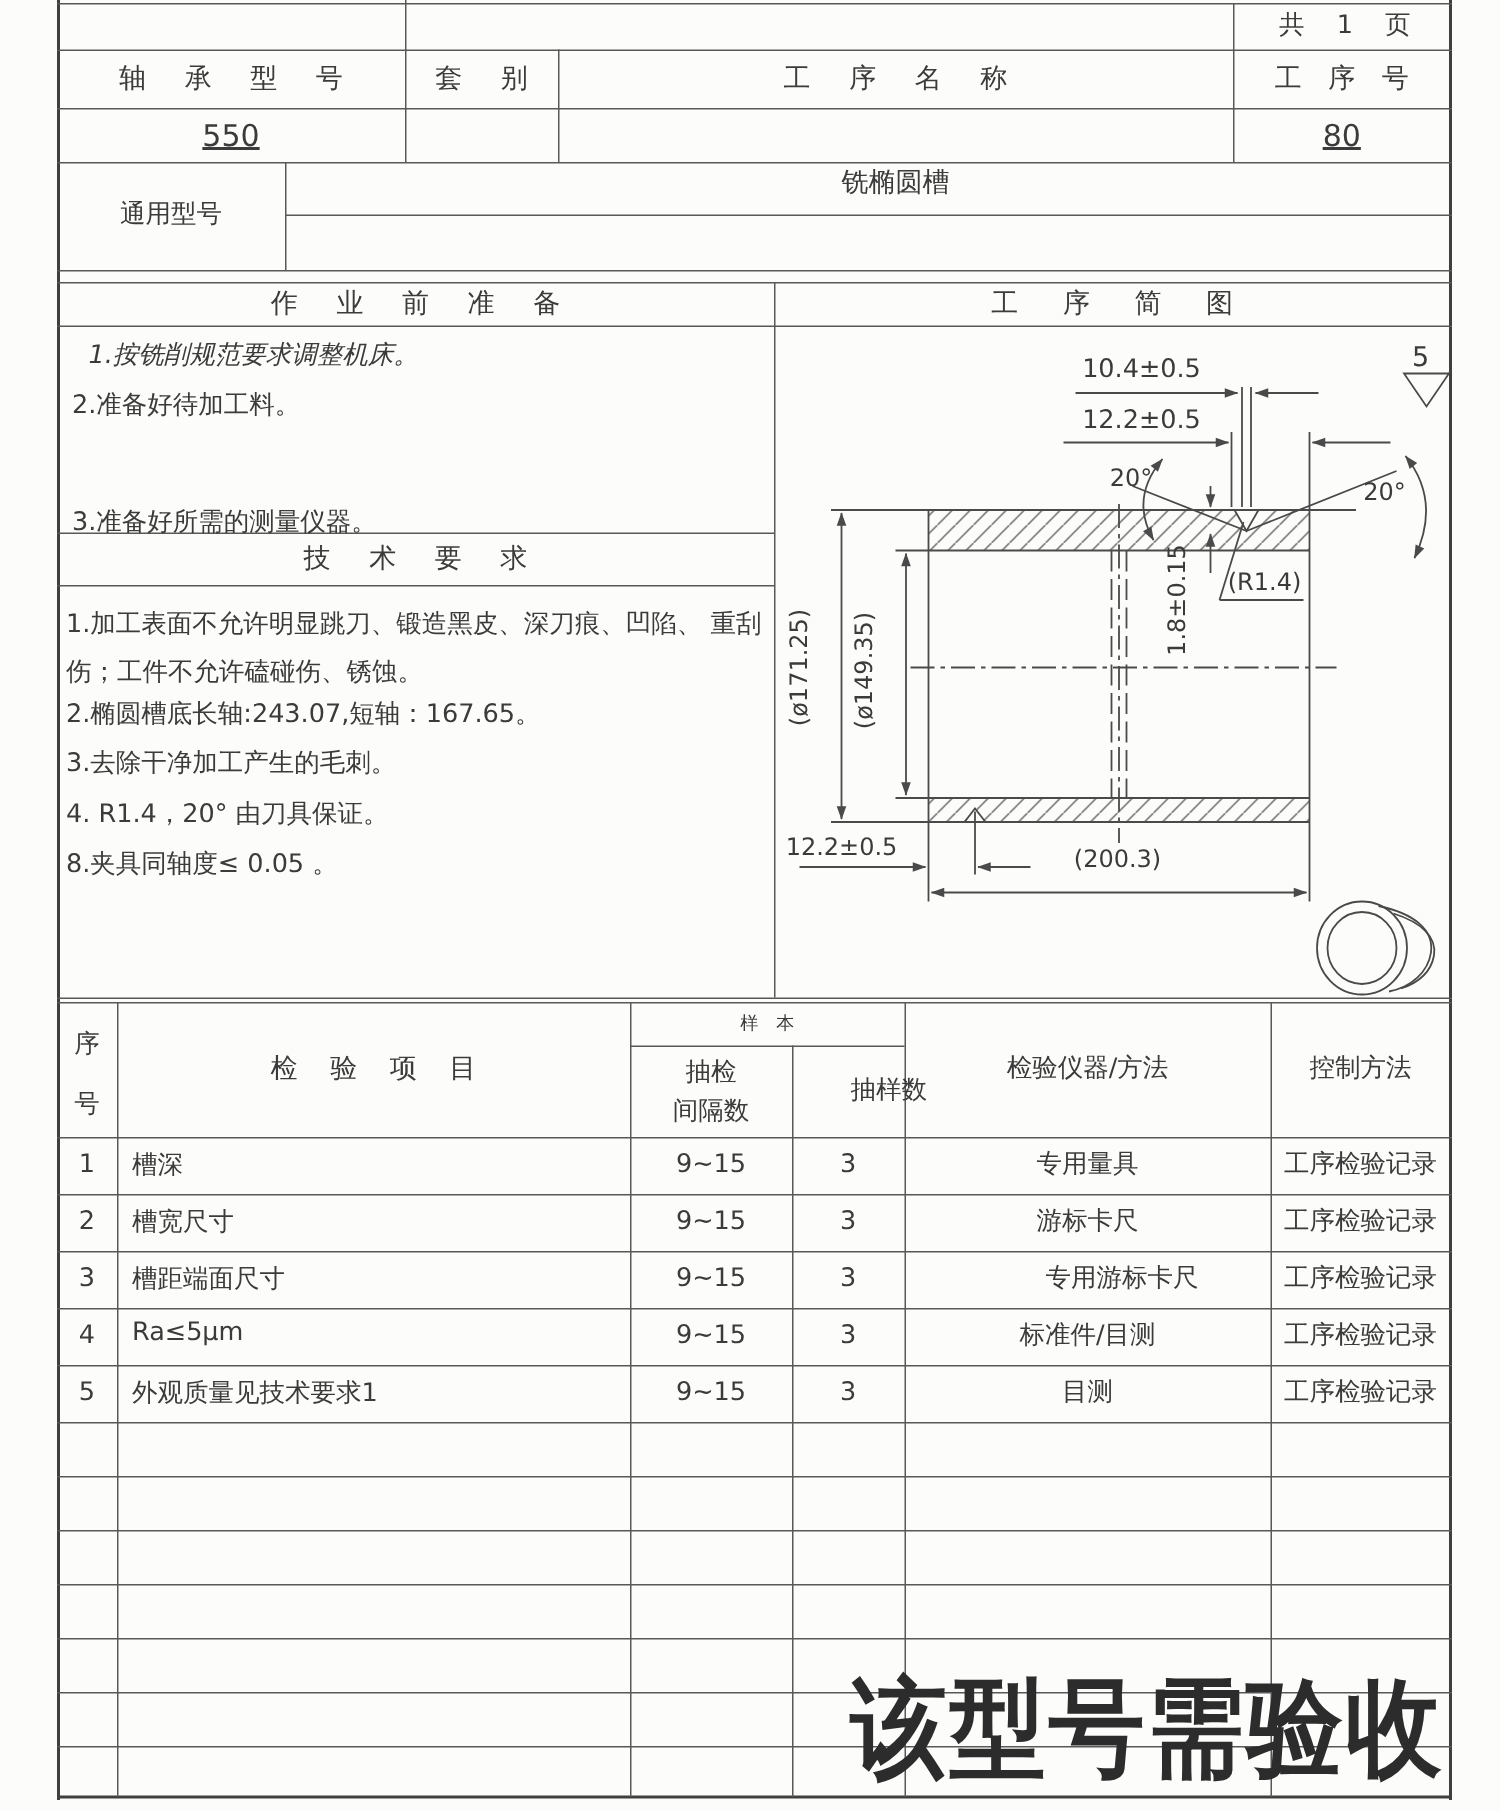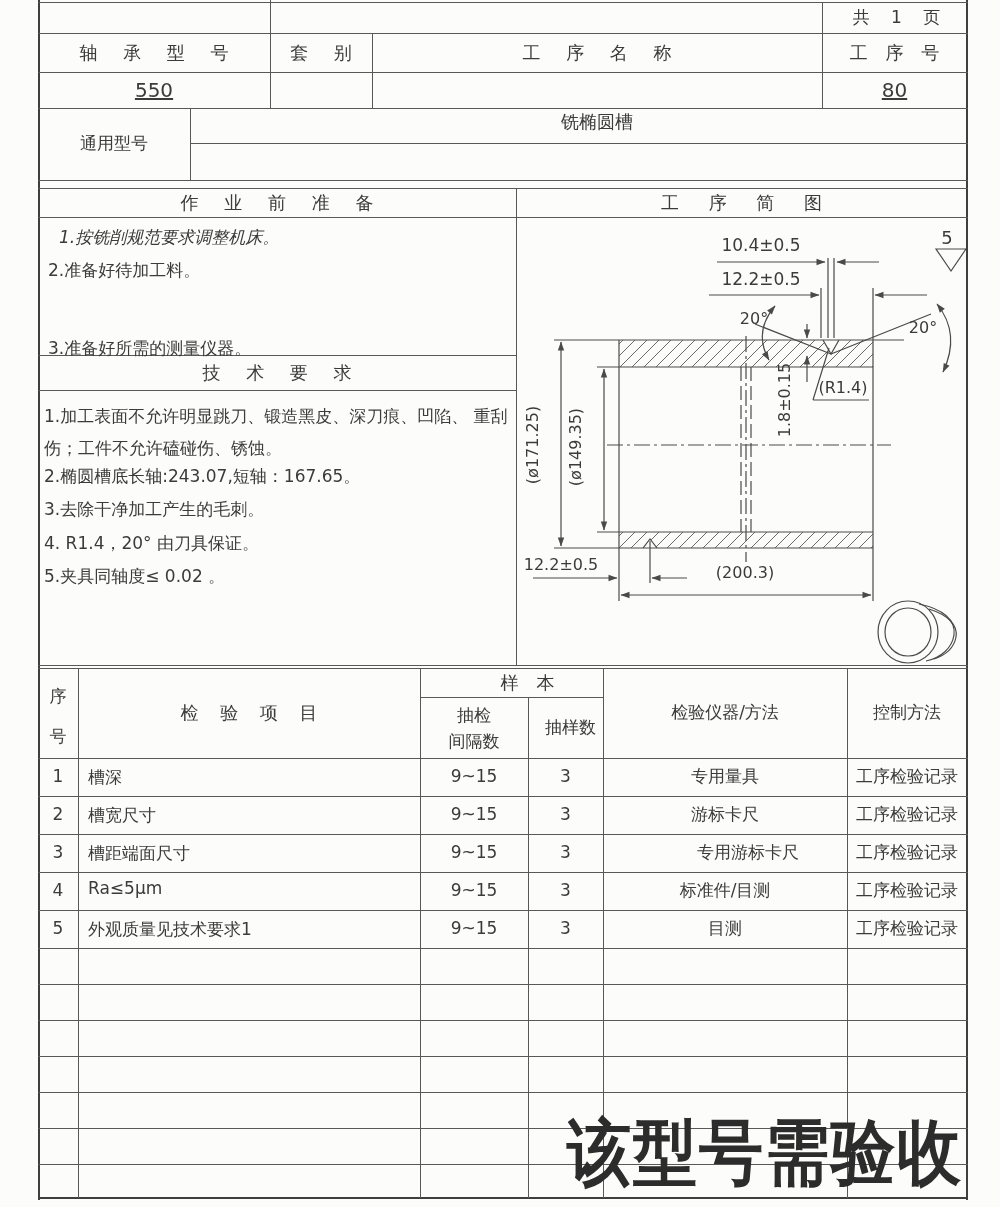--- a/index.html
+++ b/index.html
@@ -77,21 +77,21 @@
 <div class="t c" style="left:38px;top:189px;width:478px;height:28px;letter-spacing:10px;text-indent:10px;font-size:18px;">作 业 前 准 备</div>
 <div class="t" style="left:59px;top:226px;width:460px;font-style:italic;">1.按铣削规范要求调整机床。</div>
 <div class="t" style="left:48px;top:259px;width:460px;">2.准备好待加工料。</div>
 <div class="t" style="left:48px;top:292px;width:460px;margin-top:45px;">3.准备好所需的测量仪器。</div>
 
 <div class="t c" style="left:38px;top:358px;width:478px;height:30px;letter-spacing:10px;text-indent:10px;font-size:18px;">技 术 要 求</div>
 <div class="t" style="left:44px;top:400px;width:466px;line-height:32px;">1.加工表面不允许明显跳刀、锻造黑皮、深刀痕、凹陷、 重刮伤；工件不允许磕碰伤、锈蚀。</div>
 <div class="t" style="left:44px;top:465px;width:466px;">2.椭圆槽底长轴:243.07,短轴：167.65。</div>
 <div class="t" style="left:44px;top:498px;width:466px;">3.去除干净加工产生的毛刺。</div>
 <div class="t" style="left:44px;top:532px;width:466px;">4. R1.4，20° 由刀具保证。</div>
-<div class="t" style="left:44px;top:565px;width:466px;">5.夹具同轴度≤ 0.02 。</div>
+<div class="t" style="left:44px;top:565px;width:466px;">8.夹具同轴度≤ 0.05 。</div>
 
 <div class="t c" style="left:516px;top:189px;width:451px;height:28px;letter-spacing:12px;text-indent:12px;font-size:18px;">工 序 简 图</div>
 
 <svg style="position:absolute;left:517px;top:218px;" width="450" height="446" viewBox="0 0 450 446">
   <defs>
     <marker id="arr" markerWidth="10" markerHeight="8" refX="9" refY="4" orient="auto-start-reverse" markerUnits="userSpaceOnUse">
       <path d="M0.5,0.8 L9.5,4 L0.5,7.2 z" fill="#4a4a4a"></path>
     </marker>
     <pattern id="hatch" width="12" height="12" patternUnits="userSpaceOnUse">
       <path d="M0,12 L12,0" stroke="#6a6a6a" stroke-width="1"></path>
@@ -162,24 +162,24 @@
   <text x="273" y="182" font-size="16" text-anchor="middle" transform="rotate(-90 273 182)">1.8±0.15</text>
   <text x="21" y="227" font-size="16" text-anchor="middle" transform="rotate(-90 21 227)">(ø171.25)</text>
   <text x="64" y="229" font-size="16" text-anchor="middle" transform="rotate(-90 64 229)">(ø149.35)</text>
   <text x="44" y="352" font-size="16" text-anchor="middle">12.2±0.5</text>
   <text x="228" y="360" font-size="16" text-anchor="middle">(200.3)</text>
   <text x="430" y="26" font-size="18" text-anchor="middle">5</text>
 </svg>
 
 <div class="t c" style="left:46px;top:676px;width:24px;height:78px;line-height:40px;flex-wrap:wrap;">序号</div>
 <div class="t c" style="left:78px;top:668px;width:342px;height:90px;letter-spacing:8px;text-indent:8px;font-size:18px;">检 验 项 目</div>
-<div class="t c" style="left:436px;top:668px;width:183px;height:29px;font-size:18px;">样　本</div>
+<div class="t c" style="left:420px;top:668px;width:183px;height:29px;font-size:12px;">样　本</div>
 <div class="t c" style="left:420px;top:697px;width:108px;height:61px;line-height:26px;">抽检
 间隔数</div>
-<div class="t c" style="left:520px;top:697px;width:75px;height:61px;padding-left:13px;">抽样数</div>
+<div class="t c" style="left:542px;top:697px;width:75px;height:61px;padding-left:13px;">抽样数</div>
 <div class="t c" style="left:603px;top:668px;width:244px;height:90px;">检验仪器/方法</div>
 <div class="t c" style="left:847px;top:668px;width:120px;height:90px;">控制方法</div>
 
 <div class="t c" style="left:38px;top:758px;width:40px;height:38px;">1</div>
 <div class="t" style="left:88px;top:758px;width:330px;line-height:38px;">槽深</div>
 <div class="t c" style="left:420px;top:758px;width:108px;height:38px;">9~15</div>
 <div class="t c" style="left:528px;top:758px;width:75px;height:38px;">3</div>
 <div class="t c" style="left:603px;top:758px;width:244px;height:38px;">专用量具</div>
 <div class="t c" style="left:847px;top:758px;width:120px;height:38px;">工序检验记录</div>
 

